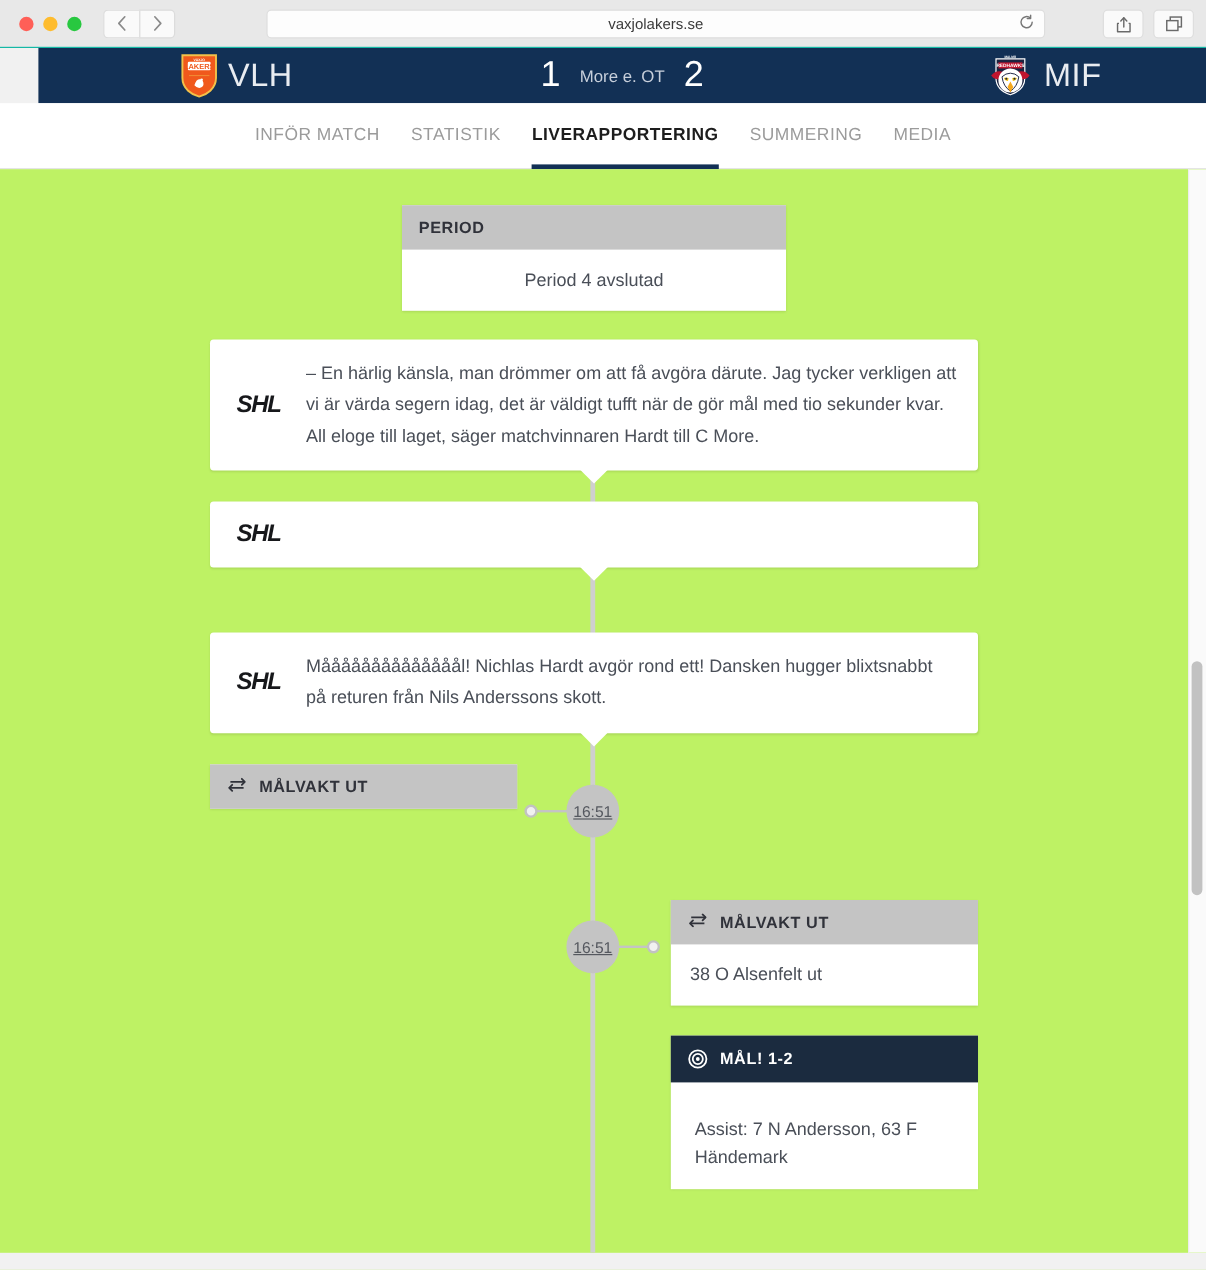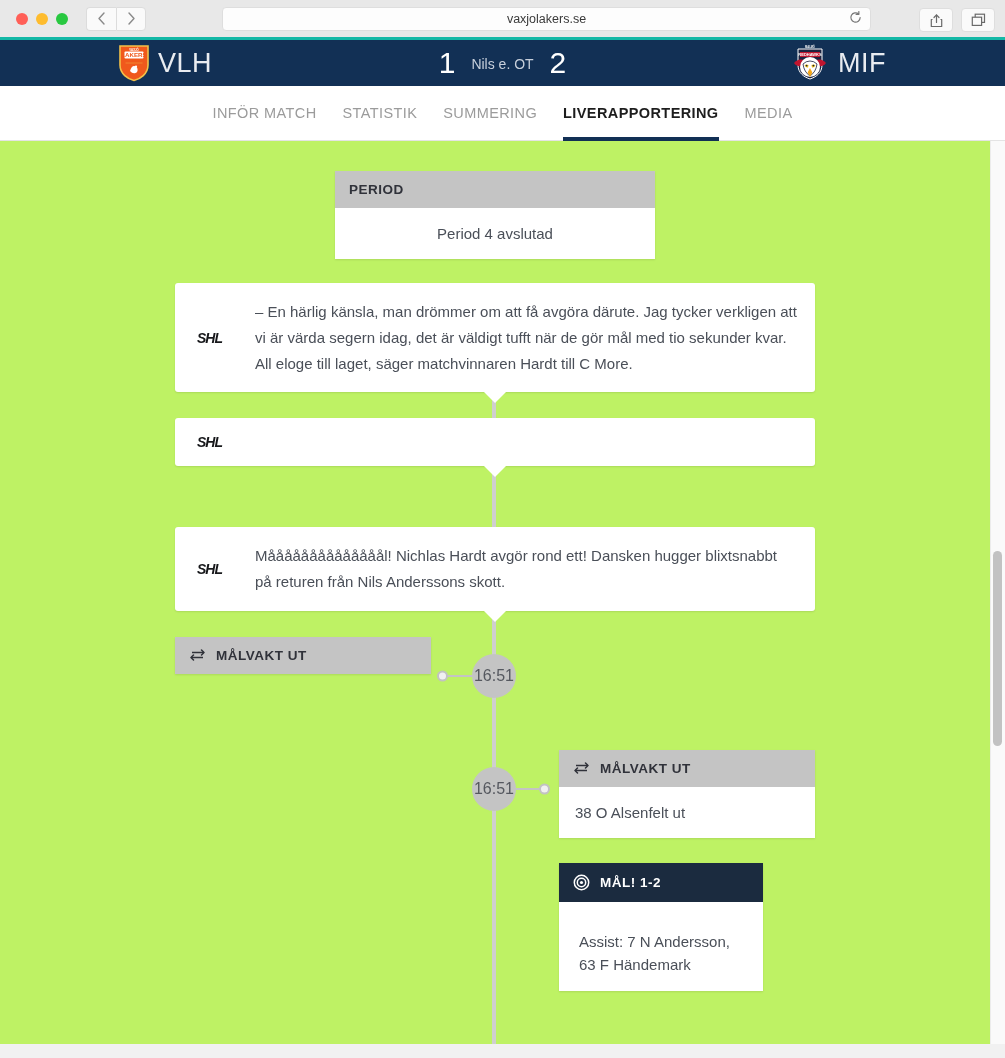--- a/index.html
+++ b/index.html
@@ -7,21 +7,21 @@
     width: 1005px; height: 1058px;
     font-family: "Liberation Sans", sans-serif;
     background: #f1f1f1;
     overflow: hidden;
   }
 
   
   .browser-chrome {
     height: 40px;
     background: #e8e8e8;
-    border-bottom: 3px solid #14b8a6;
+    border-bottom: 1px solid #14b8a6;
     display: flex;
     align-items: center;
     padding: 0 10px;
     position: relative;
   }
   .traffic-lights { display: flex; gap: 8px; margin-left: 6px; }
   .tl { width: 12px; height: 12px; border-radius: 50%; }
   .tl-red { background: #ff5f57; }
   .tl-yellow { background: #febc2e; }
   .tl-green { background: #28c840; }
@@ -61,20 +61,21 @@
     display: flex; align-items: center; justify-content: center;
   }
 
   
   .match-header {
     height: 46px;
     background: #123055;
     display: flex; align-items: center;
     position: relative;
     color: #fff;
+    margin-left: 32px;
   }
   .team { display: flex; align-items: center; gap: 8px; }
   .team-left { position: absolute; left: 118px; }
   .team-right { position: absolute; left: 790px; }
   .team-name { font-size: 27px; font-weight: 400; letter-spacing: .5px; color: #e9ecf1; }
 
   .logo-vlh { width: 32px; height: 38px; position: relative; }
   .logo-mif { width: 40px; height: 40px; position: relative; }
 
   .score-block {
@@ -150,21 +151,21 @@
     position: absolute;
     background: #fff;
     border-radius: 3px;
     box-shadow: 0 1px 2px rgba(0,0,0,.10);
     display: flex;
     padding: 16px 18px;
   }
   .shl-logo {
     width: 58px; flex: 0 0 58px;
     display: flex; align-items: center; justify-content: flex-start;
-    font-size: 14px; font-weight: 900; font-style: italic;
+    font-size: 20px; font-weight: 900; font-style: italic;
     letter-spacing: -1px; color: #17181b;
     padding-left: 4px;
   }
   .quote-text {
     flex: 1;
     font-size: 15px; line-height: 1.72; color: #4a4f58;
     padding-left: 4px;
   }
   .tail {
     position: absolute; left: 50%; bottom: -11px;
@@ -174,22 +175,23 @@
     border-top: 12px solid #fff;
     transform: translateX(-50%);
   }
 
   
   .bubble {
     position: absolute;
     width: 44px; height: 44px; border-radius: 50%;
     background: #c4c4c4; color: #55585f;
     display: flex; align-items: center; justify-content: center;
-    font-size: 16px;
+    font-size: 13px;
     transform: translateX(-50%);
+    text-decoration: underline;
   }
 
   .connector { position: absolute; height: 2px; background: #c4c4c4; }
   .knob {
     position: absolute; width: 11px; height: 11px; border-radius: 50%;
     background: #f1f1f1; border: 2.5px solid #c2c2c2;
     transform: translateY(-50%);
   }
 
   .swap-icon { font-size: 15px; color: #30323a; line-height: 1; }
@@ -269,21 +271,21 @@
         <path d="M12,27 q1.5,-5 4,-5 q3,0 3.5,3 q0.5,3 -2,4 q-3,1 -5.5,-2 Z" fill="#fff"></path>
         <circle cx="18" cy="22.5" r="1.1" fill="#fff"></circle>
         <path d="M7.5,19 L24.5,19" stroke="#f2c14a" stroke-width="0.7" opacity="0.6"></path>
       </svg>
     </div>
     <div class="team-name">VLH</div>
   </div>
 
   <div class="score-block">
     <span class="score-num">1</span>
-    <span class="score-status">Nils e. OT</span>
+    <span class="score-status">More e. OT</span>
     <span class="score-num">2</span>
   </div>
 
   <div class="team team-right">
     <div class="logo-mif">
       <svg width="40" height="40" viewBox="0 0 40 40">
         <path d="M8,6 L32,6 L32,22 C32,30 26,34 20,36 C14,34 8,30 8,22 Z" fill="#1b2340" stroke="#fff" stroke-width="1"></path>
         <rect x="10" y="9" width="20" height="5" fill="#c0152f"></rect>
         <text x="20" y="13.2" font-family="Liberation Sans, sans-serif" font-size="4" font-weight="bold" fill="#fff" text-anchor="middle">REDHAWKS</text>
         <text x="20" y="5.2" font-family="Liberation Sans, sans-serif" font-size="2.6" font-weight="bold" fill="#fff" text-anchor="middle">MALMÖ</text>
@@ -298,22 +300,22 @@
         <path d="M20,25 l2.4,4.5 L20,34 L17.6,29.5 Z" fill="#f5a81c"></path>
       </svg>
     </div>
     <div class="team-name">MIF</div>
   </div>
 </div>
 
 <div class="tabbar">
   <div class="tab">INFÖR MATCH</div>
   <div class="tab">STATISTIK</div>
+  <div class="tab active">LIVERAPPORTERING</div>
   <div class="tab">SUMMERING</div>
-  <div class="tab active">LIVERAPPORTERING</div>
   <div class="tab">MEDIA</div>
 </div>
 
 <div class="feed">
 
   <div class="spine"></div>
   <div class="spine-cap"></div>
 
   <div class="card" style="left:335px; top:30px; width:320px;">
     <div class="card-head">
@@ -367,21 +369,21 @@
         </svg>
       </span>
       <span>MÅLVAKT UT</span>
     </div>
     <div class="card-body">38 O Alsenfelt ut</div>
   </div>
   <div class="connector" style="left:495px; top:647px; width:50px;"></div>
   <div class="knob" style="left:539px; top:648px;"></div>
   <div class="bubble" style="left:494px; top:626px;">16:51</div>
 
-  <div class="card" style="left:559px; top:722px; width:204px;">
+  <div class="card" style="left:559px; top:722px; width:256px;">
     <div class="card-head goal">
       <span class="target-icon">
         <svg width="17" height="17" viewBox="0 0 17 17">
           <circle cx="8.5" cy="8.5" r="7.2" fill="none" stroke="#fff" stroke-width="1.5"></circle>
           <circle cx="8.5" cy="8.5" r="4.2" fill="none" stroke="#fff" stroke-width="1.5"></circle>
           <circle cx="8.5" cy="8.5" r="1.6" fill="#fff"></circle>
         </svg>
       </span>
       <span>MÅL! 1-2</span>
     </div>

